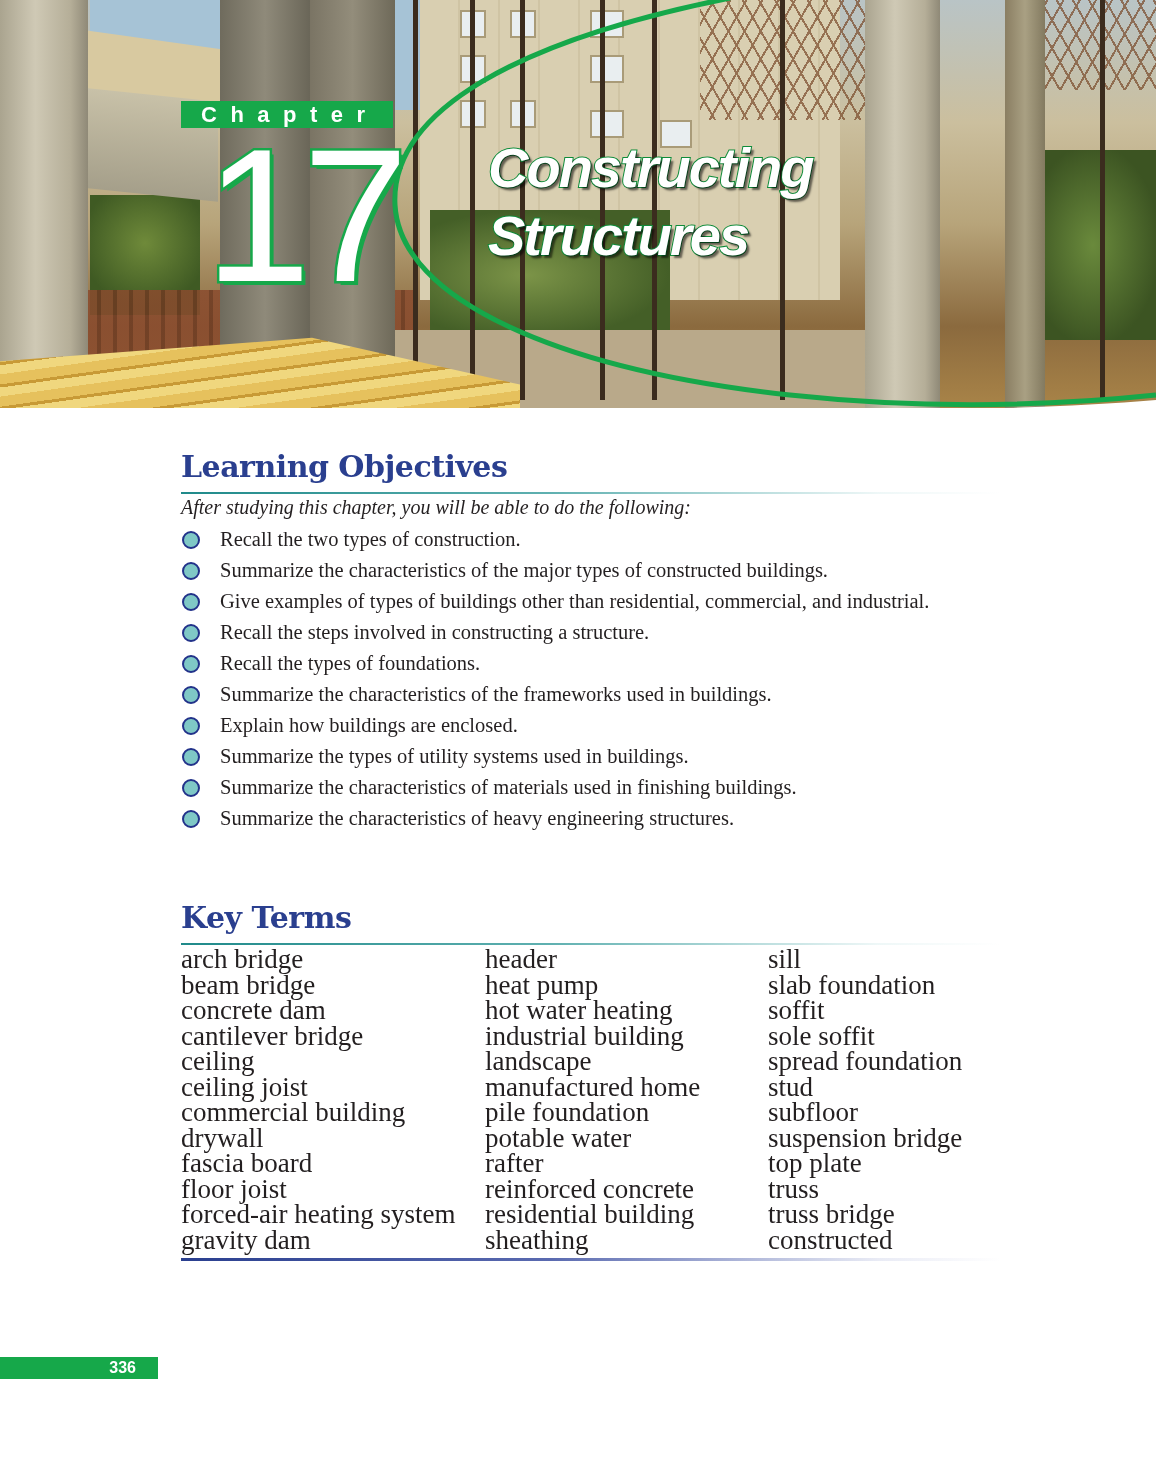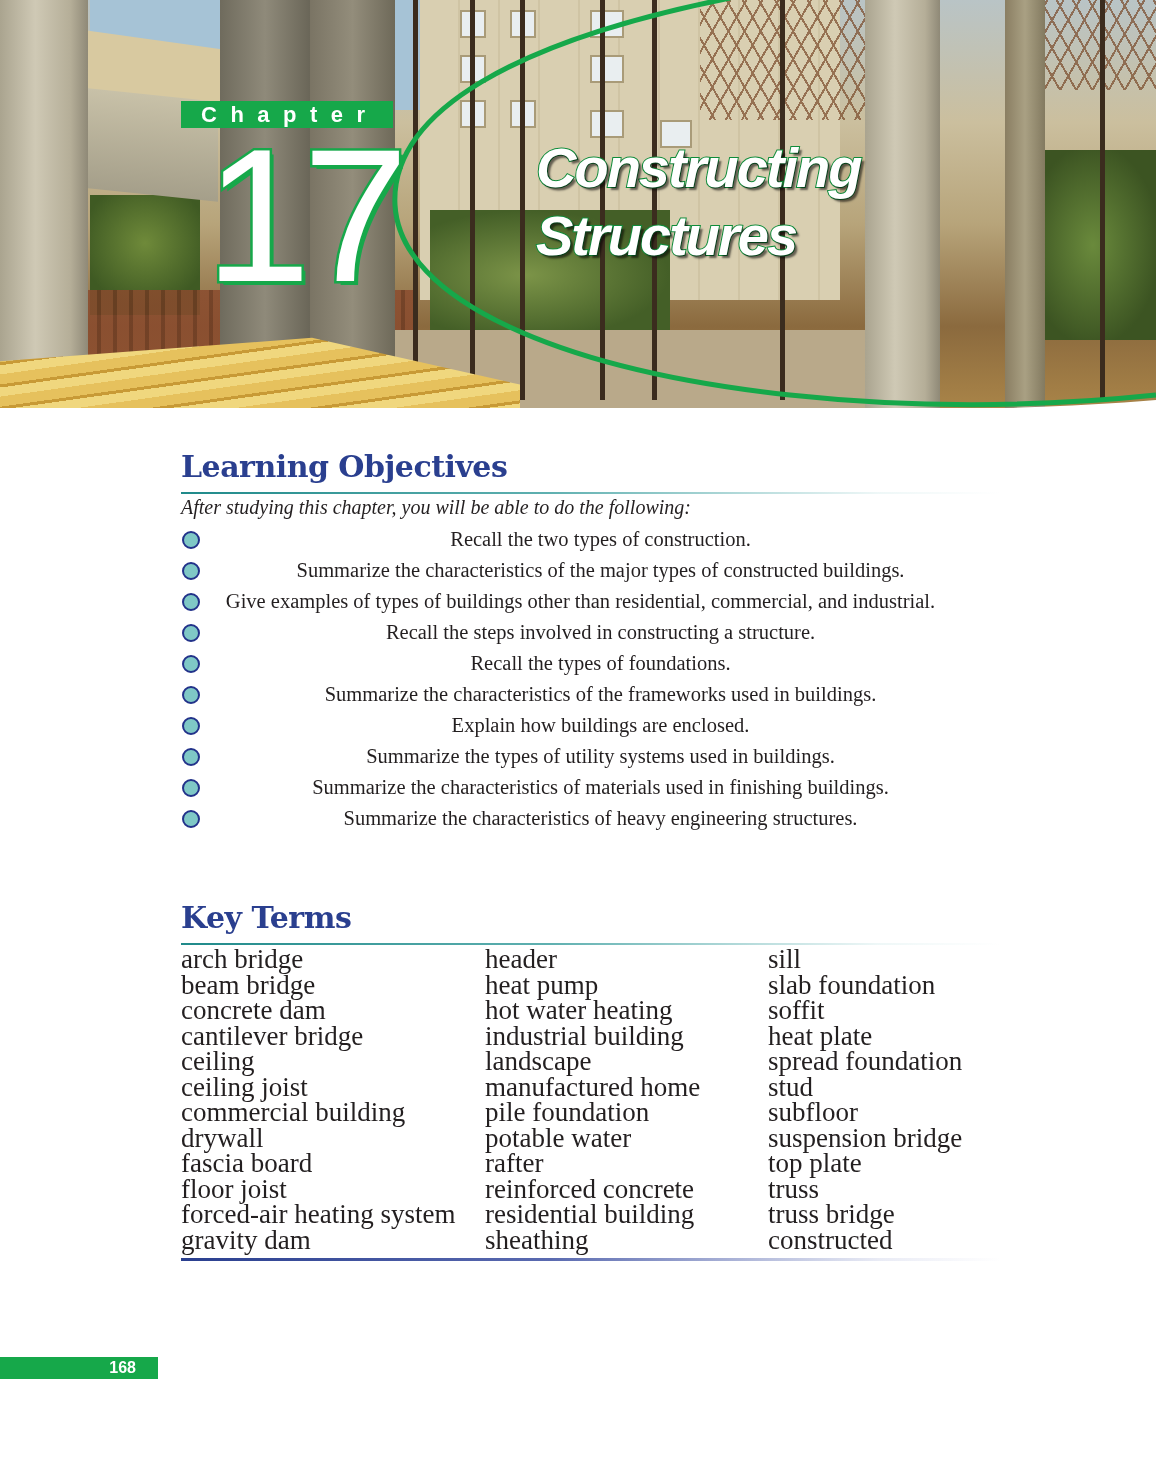--- a/index.html
+++ b/index.html
@@ -58,21 +58,20 @@
     font-size: 190px; line-height: 190px; color: #ffffff; letter-spacing: -8px;
     -webkit-text-stroke: 5px #16a84a; paint-order: stroke fill;
     text-shadow: 4px 4px 0 #16a84a;
   }
   .chapter-title {
     position: absolute; left: 488px; top: 134px;
     font-family: "Liberation Sans", "DejaVu Sans", sans-serif; font-weight: bold; font-style: italic;
     font-size: 56px; line-height: 68px; color: #ffffff; letter-spacing: -2px;
     -webkit-text-stroke: 2px #0f8c3a; paint-order: stroke fill;
     text-shadow: 3px 3px 2px rgba(0,0,0,0.55);
-    margin-left: 48px;
   }
 
   
   .section-head {
     position: absolute; left: 181px;
     font-family: "DejaVu Serif", "Liberation Serif", serif; font-weight: bold;
     font-size: 30px; color: #2a3f8f; letter-spacing: -0.5px;
   }
   .rule {
     position: absolute; left: 181px; width: 820px; height: 2px;
@@ -80,21 +79,21 @@
   }
   .rule.blue {
     background: linear-gradient(90deg, #2a3f8f 0%, #5a6ab0 45%, rgba(200,205,230,0.4) 85%, rgba(255,255,255,0) 100%);
     height: 3px;
   }
   .intro {
     position: absolute; left: 181px; top: 496px;
     font-family: "Liberation Serif", "DejaVu Serif", serif; font-style: italic;
     font-size: 20px; color: #231f20;
   }
-  .objectives { position: absolute; left: 181px; top: 527px; width: 800px; margin: 0; padding: 0; list-style: none; text-align: center; }
+  .objectives { position: absolute; left: 181px; top: 527px; width: 800px; margin: 0; padding: 0; list-style: none; }
   .objectives li {
     position: relative; padding-left: 39px;
     font-family: "Liberation Serif", "DejaVu Serif", serif; font-size: 20.5px; line-height: 25.5px;
     margin-bottom: 5.5px; color: #231f20;
   }
   .bullet {
     position: absolute; left: 1px; top: 4px; width: 14px; height: 14px; border-radius: 50%;
     background: #7fc8c6; border: 2px solid #22328a;
   }
 
@@ -218,26 +217,26 @@
     <li>potable water</li>
     <li>rafter</li>
     <li>reinforced concrete</li>
     <li>residential building</li>
     <li>sheathing</li>
   </ul>
   <ul class="term-col col3">
     <li>sill</li>
     <li>slab foundation</li>
     <li>soffit</li>
-    <li>heat plate</li>
+    <li>sole soffit</li>
     <li>spread foundation</li>
     <li>stud</li>
     <li>subfloor</li>
     <li>suspension bridge</li>
     <li>top plate</li>
     <li>truss</li>
     <li>truss bridge</li>
     <li>constructed</li>
   </ul>
 </div>
 <div class="rule blue" style="top:1258px"></div>
 
-<div class="page-num">168</div>
+<div class="page-num">336</div>
 
 </body></html>

